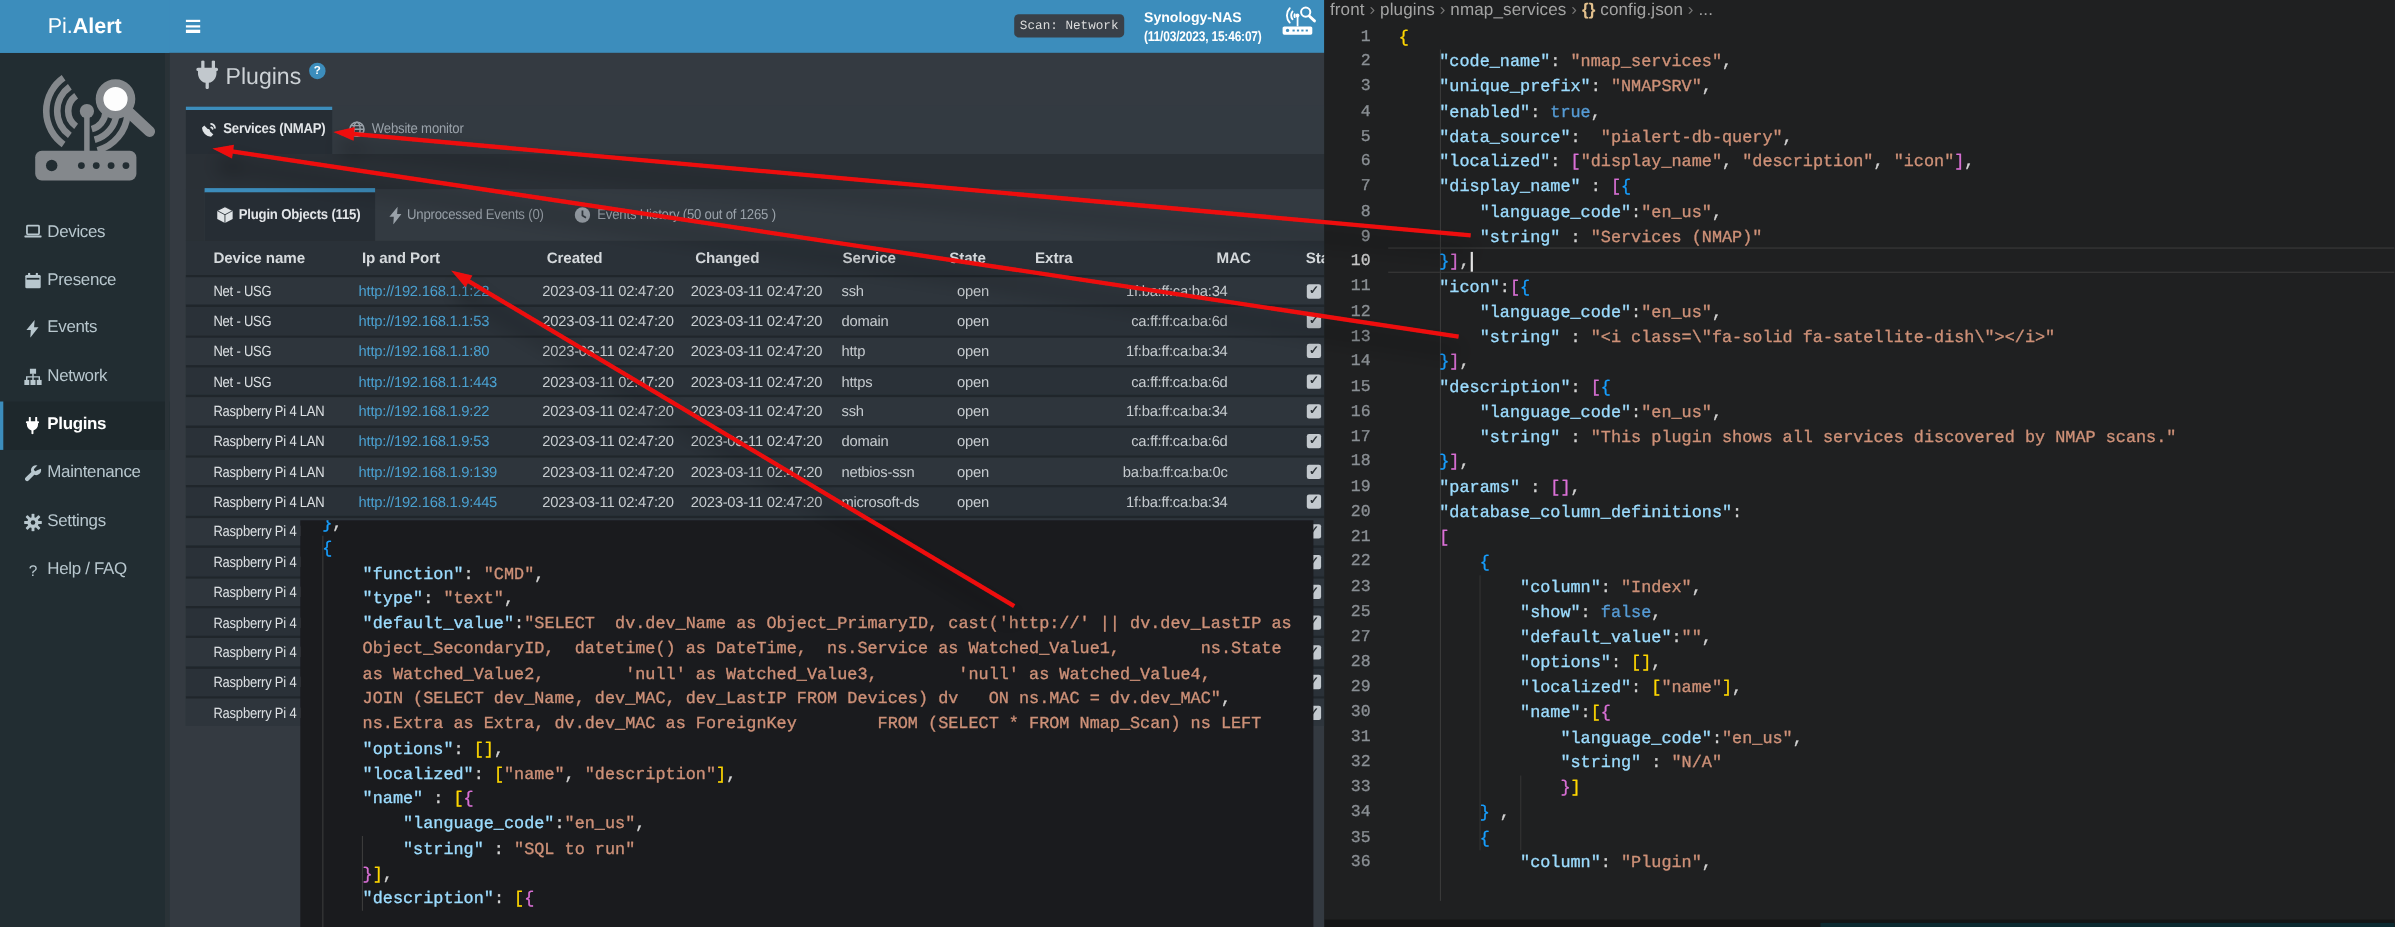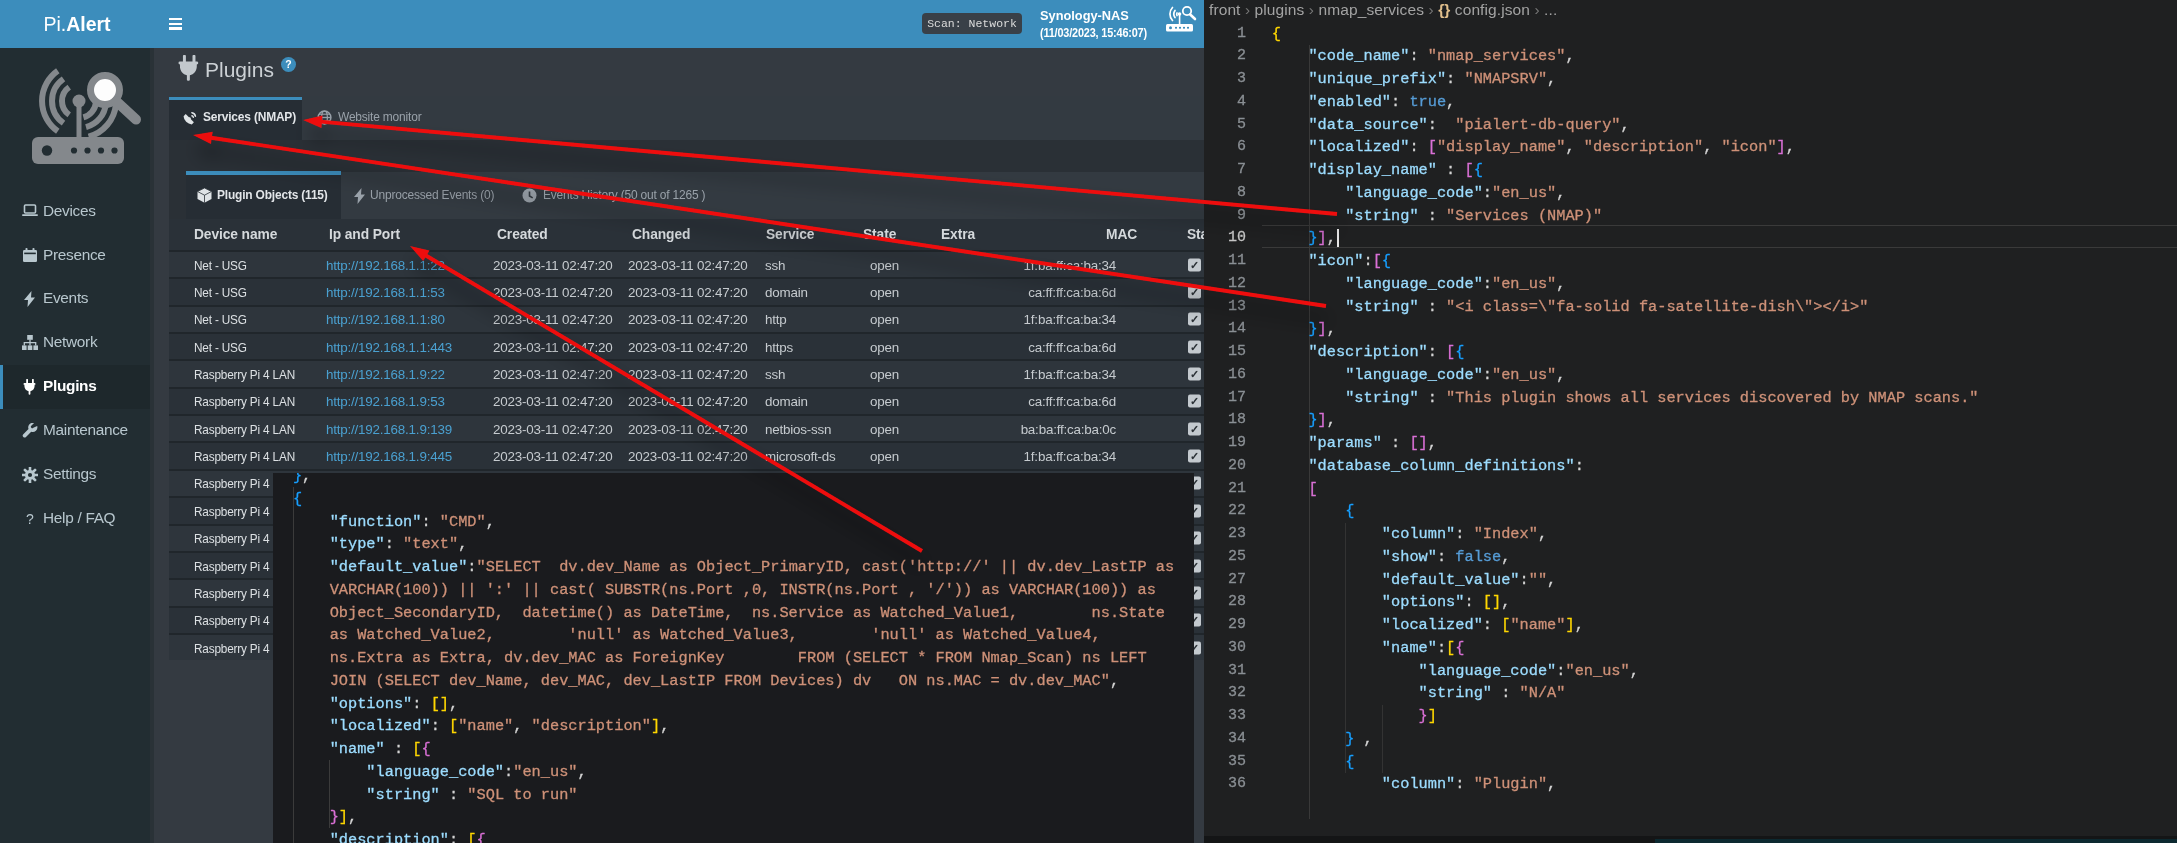--- a/index.html
+++ b/index.html
@@ -354,25 +354,24 @@
 
 <div class="abs" style="left:273px;top:473px;width:921px;height:370px;background:#1a1b1e;overflow:hidden;z-index:10">
   <div class="abs" style="left:19.5px;top:14px;width:1px;height:356px;background:#3b3b3b"></div>
   <div class="abs" style="left:56.3px;top:287px;width:1px;height:68px;background:#3b3b3b"></div>
   <div class="abs" style="left:-16.8px;top:-8px;width:1300px">
 <div class="cl"><span class="cd2">    <span class="b">}</span><span class="w">,</span></span></div>
 <div class="cl"><span class="cd2">    <span class="b">{</span></span></div>
 <div class="cl"><span class="cd2">        <span class="k">"function"</span><span class="w">: </span><span class="s">"CMD"</span><span class="w">,</span></span></div>
 <div class="cl"><span class="cd2">        <span class="k">"type"</span><span class="w">: </span><span class="s">"text"</span><span class="w">,</span></span></div>
 <div class="cl"><span class="cd2">        <span class="k">"default_value"</span><span class="w">:</span><span class="s">"SELECT  dv.dev_Name as Object_PrimaryID, cast('http://' || dv.dev_LastIP as</span></span></div>
-<div class="cl"><span class="cd2">        <span class="s">VARCHAR(100)) || ':' || cast( SUBSTR(ns.Port ,0, INSTR(ns.Port , '/')) as VARCHAR(100)) as</span></span></div>
 <div class="cl"><span class="cd2">        <span class="s">Object_SecondaryID,  datetime() as DateTime,  ns.Service as Watched_Value1,        ns.State</span></span></div>
 <div class="cl"><span class="cd2">        <span class="s">as Watched_Value2,        'null' as Watched_Value3,        'null' as Watched_Value4,</span></span></div>
+<div class="cl"><span class="cd2">        <span class="s">JOIN (SELECT dev_Name, dev_MAC, dev_LastIP FROM Devices) dv   ON ns.MAC = dv.dev_MAC"</span><span class="w">,</span></span></div>
 <div class="cl"><span class="cd2">        <span class="s">ns.Extra as Extra, dv.dev_MAC as ForeignKey        FROM (SELECT * FROM Nmap_Scan) ns LEFT</span></span></div>
-<div class="cl"><span class="cd2">        <span class="s">JOIN (SELECT dev_Name, dev_MAC, dev_LastIP FROM Devices) dv   ON ns.MAC = dv.dev_MAC"</span><span class="w">,</span></span></div>
 <div class="cl"><span class="cd2">        <span class="k">"options"</span><span class="w">: </span><span class="y">[]</span><span class="w">,</span></span></div>
 <div class="cl"><span class="cd2">        <span class="k">"localized"</span><span class="w">: </span><span class="y">[</span><span class="s">"name"</span><span class="w">, </span><span class="s">"description"</span><span class="y">]</span><span class="w">,</span></span></div>
 <div class="cl"><span class="cd2">        <span class="k">"name"</span><span class="w"> : </span><span class="y">[</span><span class="p">{</span></span></div>
 <div class="cl"><span class="cd2">            <span class="k">"language_code"</span><span class="w">:</span><span class="s">"en_us"</span><span class="w">,</span></span></div>
 <div class="cl"><span class="cd2">            <span class="k">"string"</span><span class="w"> : </span><span class="s">"SQL to run"</span></span></div>
 <div class="cl"><span class="cd2">        <span class="p">}</span><span class="y">]</span><span class="w">,</span></span></div>
 <div class="cl"><span class="cd2">        <span class="k">"description"</span><span class="w">: </span><span class="y">[</span><span class="p">{</span></span></div>
   </div>
 </div>
 

